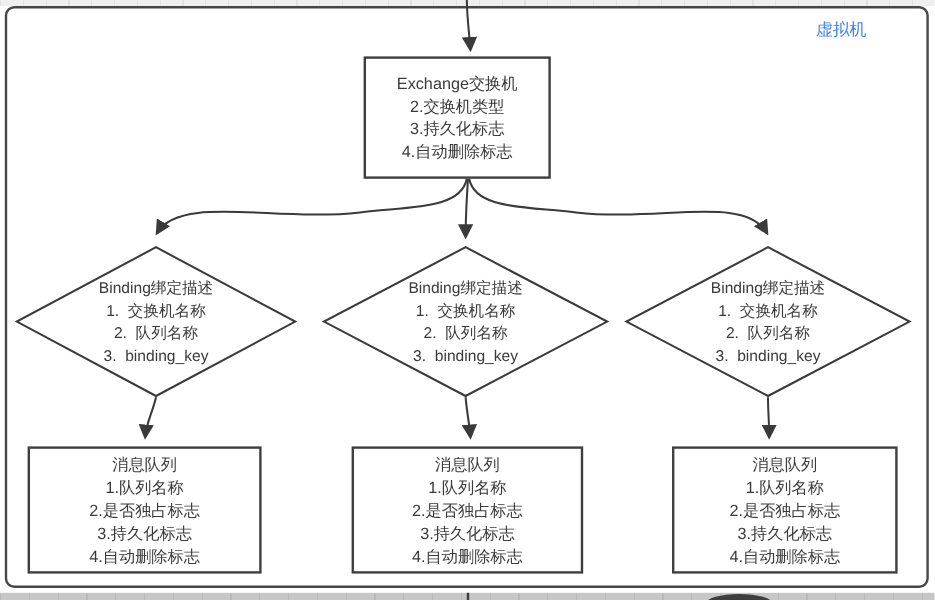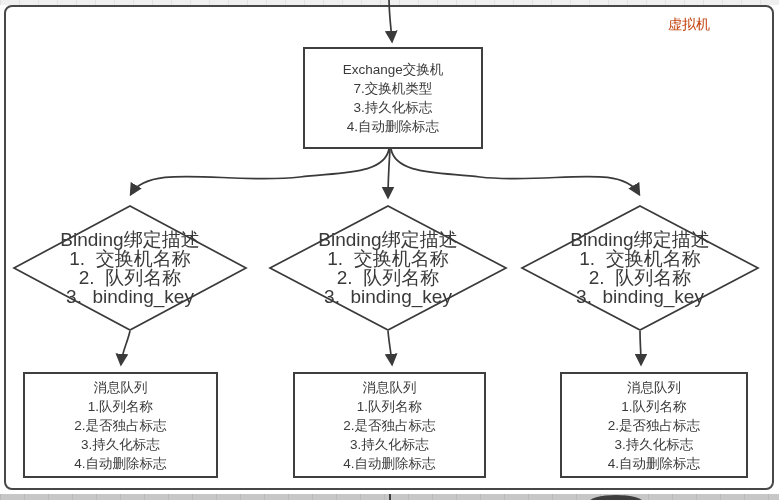--- a/index.html
+++ b/index.html
@@ -25,34 +25,34 @@
   .strip-blob {
     position:absolute; left:588px; top:495px; width:56px; height:8px;
     background:#3e3e3e; border-radius:50% 50% 0 0 / 100% 100% 0 0;
   }
   .vm-frame {
     position:absolute; left:4px; top:5px; width:770px; height:485px;
     border:2px solid #474747; border-radius:8px; background:#ffffff;
     box-sizing:border-box;
   }
   .vm-label {
-    position:absolute; top:16px; right:69px;
-    font-size:14px; color:#c2410c;
+    position:absolute; top:16px; right:57px;
+    font-size:14px; color:#3b82f6;
   }
   svg.connectors { position:absolute; left:0; top:0; width:779px; height:500px; }
   .rect-node {
     position:absolute; background:#ffffff; border:2px solid #3f3f3f;
     box-sizing:border-box;
     display:flex; flex-direction:column; justify-content:center;
     text-align:center; color:#3a3a3a; font-size:13.5px; line-height:19px;
   }
   .rect-node div { white-space:pre-wrap; }
   .diamond-text {
     position:absolute; width:200px; text-align:center;
-    color:#3a3a3a; font-size:19px; line-height:19px;
+    color:#3a3a3a; font-size:13px; line-height:19px;
   }
   .diamond-text div { white-space:pre-wrap; }
 </style>
 </head>
 <body>
 
 <div class="stage">
 
   <div class="edge-strip top"></div>
 
@@ -74,23 +74,23 @@
       <path d="M 388 331 C 389 343 391 352 392 364" marker-end="url(#arrow)"></path>
       <path d="M 640 331 C 640 343 641 352 641 364" marker-end="url(#arrow)"></path>
     </g>
     <g fill="#ffffff" stroke="#3a3a3a" stroke-width="1.7">
       <polygon points="130,206 246,268 130,330 14,268"></polygon>
       <polygon points="388,206 506,268 388,330 270,268"></polygon>
       <polygon points="640,206 758,268 640,330 522,268"></polygon>
     </g>
   </svg>
 
-  <div class="rect-node" style="left:303px; top:47px; width:180px; height:102px;">
+  <div class="rect-node" style="left:303px; top:47px; width:156px; height:102px;">
     <div>Exchange交换机</div>
-    <div>7.交换机类型</div>
+    <div>2.交换机类型</div>
     <div>3.持久化标志</div>
     <div>4.自动删除标志</div>
   </div>
 
   <div class="diamond-text" style="left:30px; top:230px;">
     <div>Binding绑定描述</div>
     <div>1.  交换机名称</div>
     <div>2.  队列名称</div>
     <div>3.  binding_key</div>
   </div>

